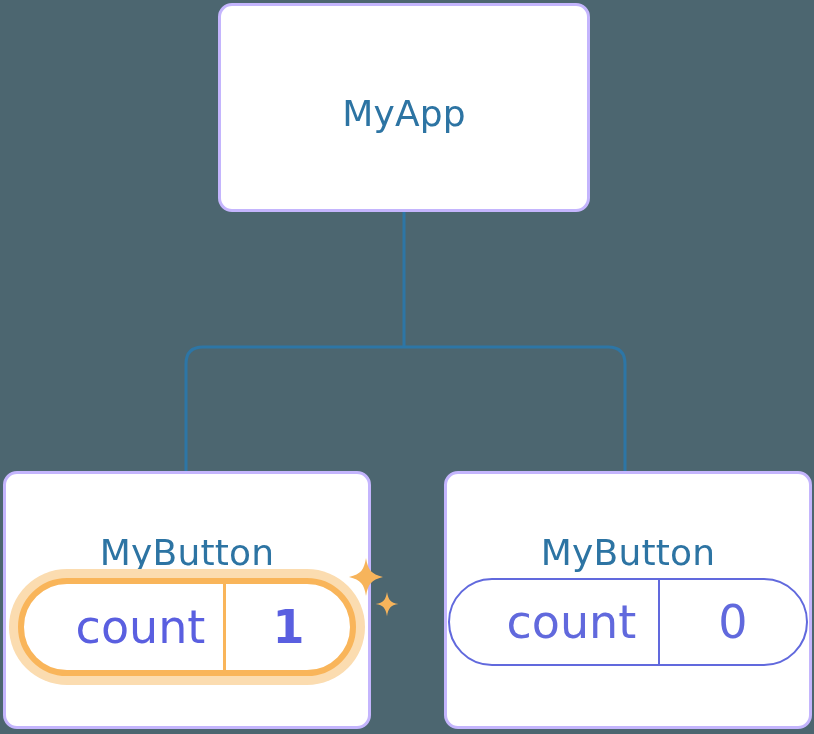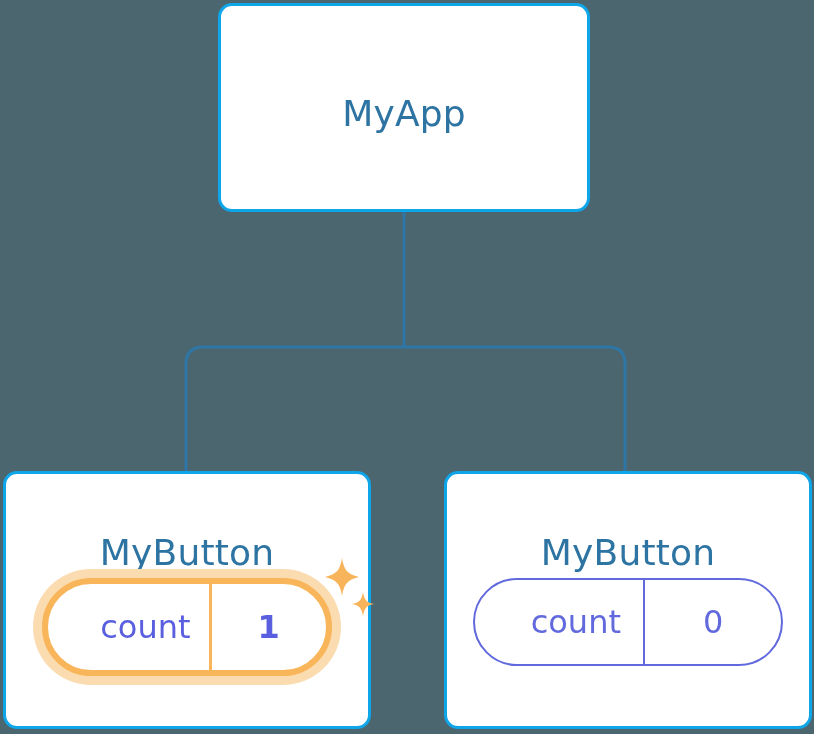--- a/index.html
+++ b/index.html
@@ -27,21 +27,21 @@
     width: 814px;
     height: 734px;
     z-index: 1;
   }
 
   
   .node {
     position: absolute;
     box-sizing: border-box;
     background: #ffffff;
-    border: 3px solid #0ea5e9;
+    border: 3px solid #c4b5fd;
     border-radius: 14px;
     z-index: 2;
   }
 
   .node-title {
     position: absolute;
     left: 0;
     right: 0;
     text-align: center;
     color: #2d74a3;
@@ -159,21 +159,21 @@
     border-radius: 999px;
     background: #fbdcb0;
     z-index: 1;
   }
 
   .pill-key,
   .pill-val {
     display: flex;
     align-items: center;
     justify-content: center;
-    font-size: 32px;
+    font-size: 46px;
     line-height: 1;
     white-space: nowrap;
   }
   .pill-divider {
     flex: 0 0 auto;
     align-self: stretch;
   }
 
   
   .sparkles {

